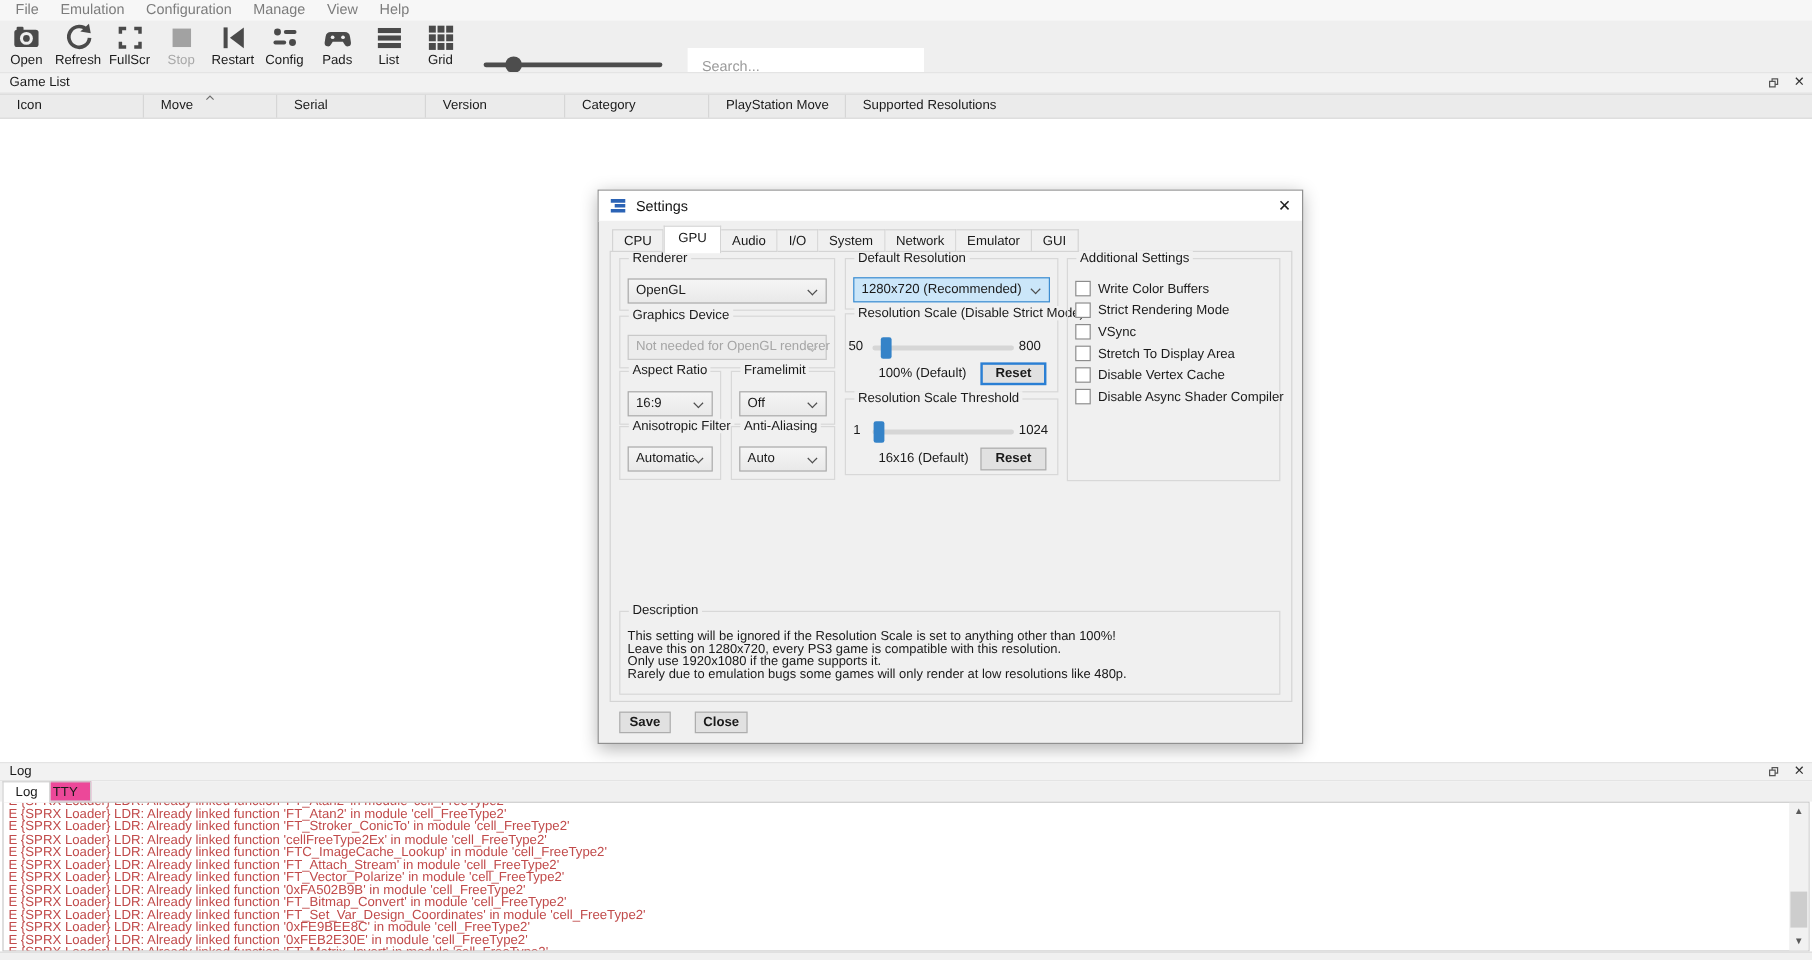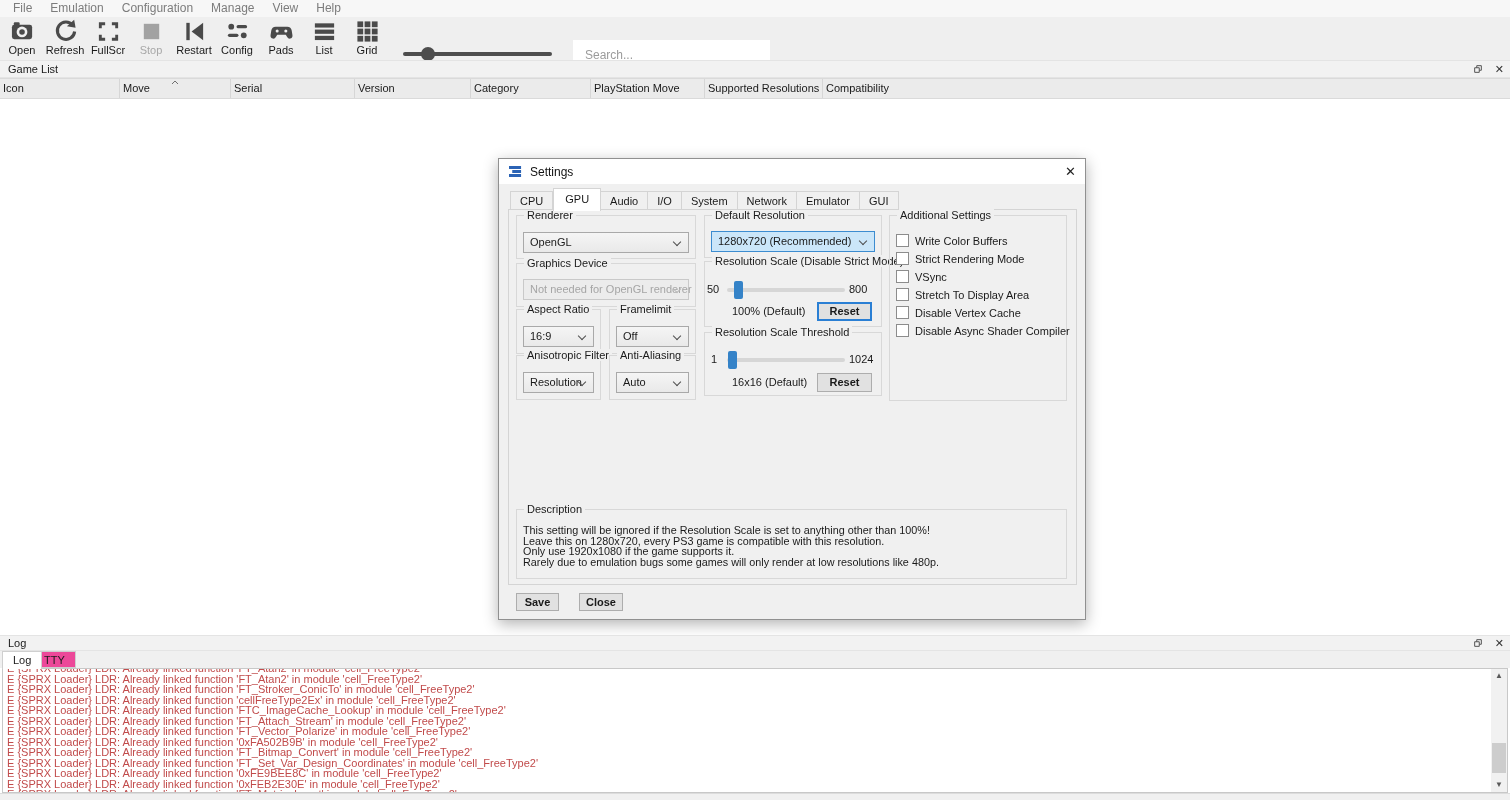--- a/index.html
+++ b/index.html
@@ -23,21 +23,21 @@
   .search-box input::placeholder { color:#9b9b9b; }
 
   
   .dock-title { position:absolute; left:0; width:100%; background:#f2f2f2; border-top:1px solid #e4e4e4; border-bottom:1px solid #e4e4e4; display:flex; align-items:center; padding-left:8px; font-size:11px; color:#1a1a1a; }
   .dock-icons { position:absolute; right:6px; top:0; height:100%; display:flex; align-items:center; gap:12px; }
   .dock-icons svg { display:block; }
   .dock-close { font-size:11px; color:#333; line-height:1; }
 
   
   .gl-header { position:absolute; left:0; top:78px; width:100%; height:21px; display:flex; background:#ebebeb; border-top:1px solid #dadada; border-bottom:1px solid #dadada; }
-  .gl-col { position:relative; border-right:1px solid #d6d6d6; padding-left:3px; line-height:19px; font-size:11px; color:#1a1a1a; white-space:nowrap; overflow:hidden; }
+  .gl-col { position:relative; border-right:1px solid #d6d6d6; padding-left:14px; line-height:19px; font-size:11px; color:#1a1a1a; white-space:nowrap; overflow:hidden; }
   .gl-col:last-child { border-right:none; flex:1; }
   .sort-ind { position:absolute; left:50%; top:0; transform:translateX(-50%); line-height:5px; }
 
   
   .dialog { position:absolute; left:498px; top:158px; width:588px; height:462px; background:#f0f0f0; border:1px solid #909090; box-shadow:0 4px 14px rgba(0,0,0,0.30); }
   .dlg-title { position:absolute; left:0; top:0; width:100%; height:26px; background:#ffffff; display:flex; align-items:center; padding-left:9px; font-size:12px; color:#111; border-bottom:1px solid #f0f0f0; }
   .dlg-title svg { margin-right:7px; display:block; }
   .dlg-close { position:absolute; right:9px; top:5px; font-size:13px; color:#222; line-height:16px; }
   .dlg-tabs { position:absolute; left:11px; top:28px; height:23px; display:flex; align-items:flex-end; z-index:3; }
   .dlg-tab { height:19px; line-height:18px; padding:0 9px; background:#f0f0f0; border:1px solid #d4d4d4; border-left:none; font-size:11px; color:#1a1a1a; }
@@ -194,21 +194,20 @@
     <span class="sort-ind"><svg width="8" height="5" viewBox="0 0 8 5">
           <path d="M1 4 L4 1 L7 4" stroke="#707070" stroke-width="1" fill="none"></path>
         </svg></span>
     <span>Move</span>
   </div>
   <div class="gl-col" style="width:124px">Serial</div>
   <div class="gl-col" style="width:116px">Version</div>
   <div class="gl-col" style="width:120px">Category</div>
   <div class="gl-col" style="width:114px">PlayStation Move</div>
   <div class="gl-col" style="width:118px">Supported Resolutions</div>
-  <div class="gl-col">Compatibility</div>
 </div>
 
 <div class="dialog">
   <div class="dlg-title">
     <svg width="15" height="13" viewBox="0 0 16 14">
         <path d="M1 1 h13 v3.2 h-13 z M4.5 5.4 h9.5 v3.2 h-9.5 z M1 9.8 h13 v3.2 h-13 z" fill="#2b63b5"></path>
       </svg>
     <span>Settings</span>
     <span class="dlg-close">✕</span>
   </div>
@@ -250,21 +249,21 @@
     <span class="grp-label">Framelimit</span>
   </div>
   <div class="combo" style="left:117px; top:167px; width:73px;">
     <span>Off</span><span class="chev"></span>
   </div>
 
   <div class="grp" style="left:17px; top:196px; width:85px; height:45px;">
     <span class="grp-label">Anisotropic Filter</span>
   </div>
   <div class="combo" style="left:24px; top:213px; width:71px;">
-    <span>Resolution</span><span class="chev"></span>
+    <span>Automatic</span><span class="chev"></span>
   </div>
 
   <div class="grp" style="left:110px; top:196px; width:87px; height:45px;">
     <span class="grp-label">Anti-Aliasing</span>
   </div>
   <div class="combo" style="left:117px; top:213px; width:73px;">
     <span>Auto</span><span class="chev"></span>
   </div>
 
   <div class="grp" style="left:205px; top:56px; width:178px; height:43px;">

